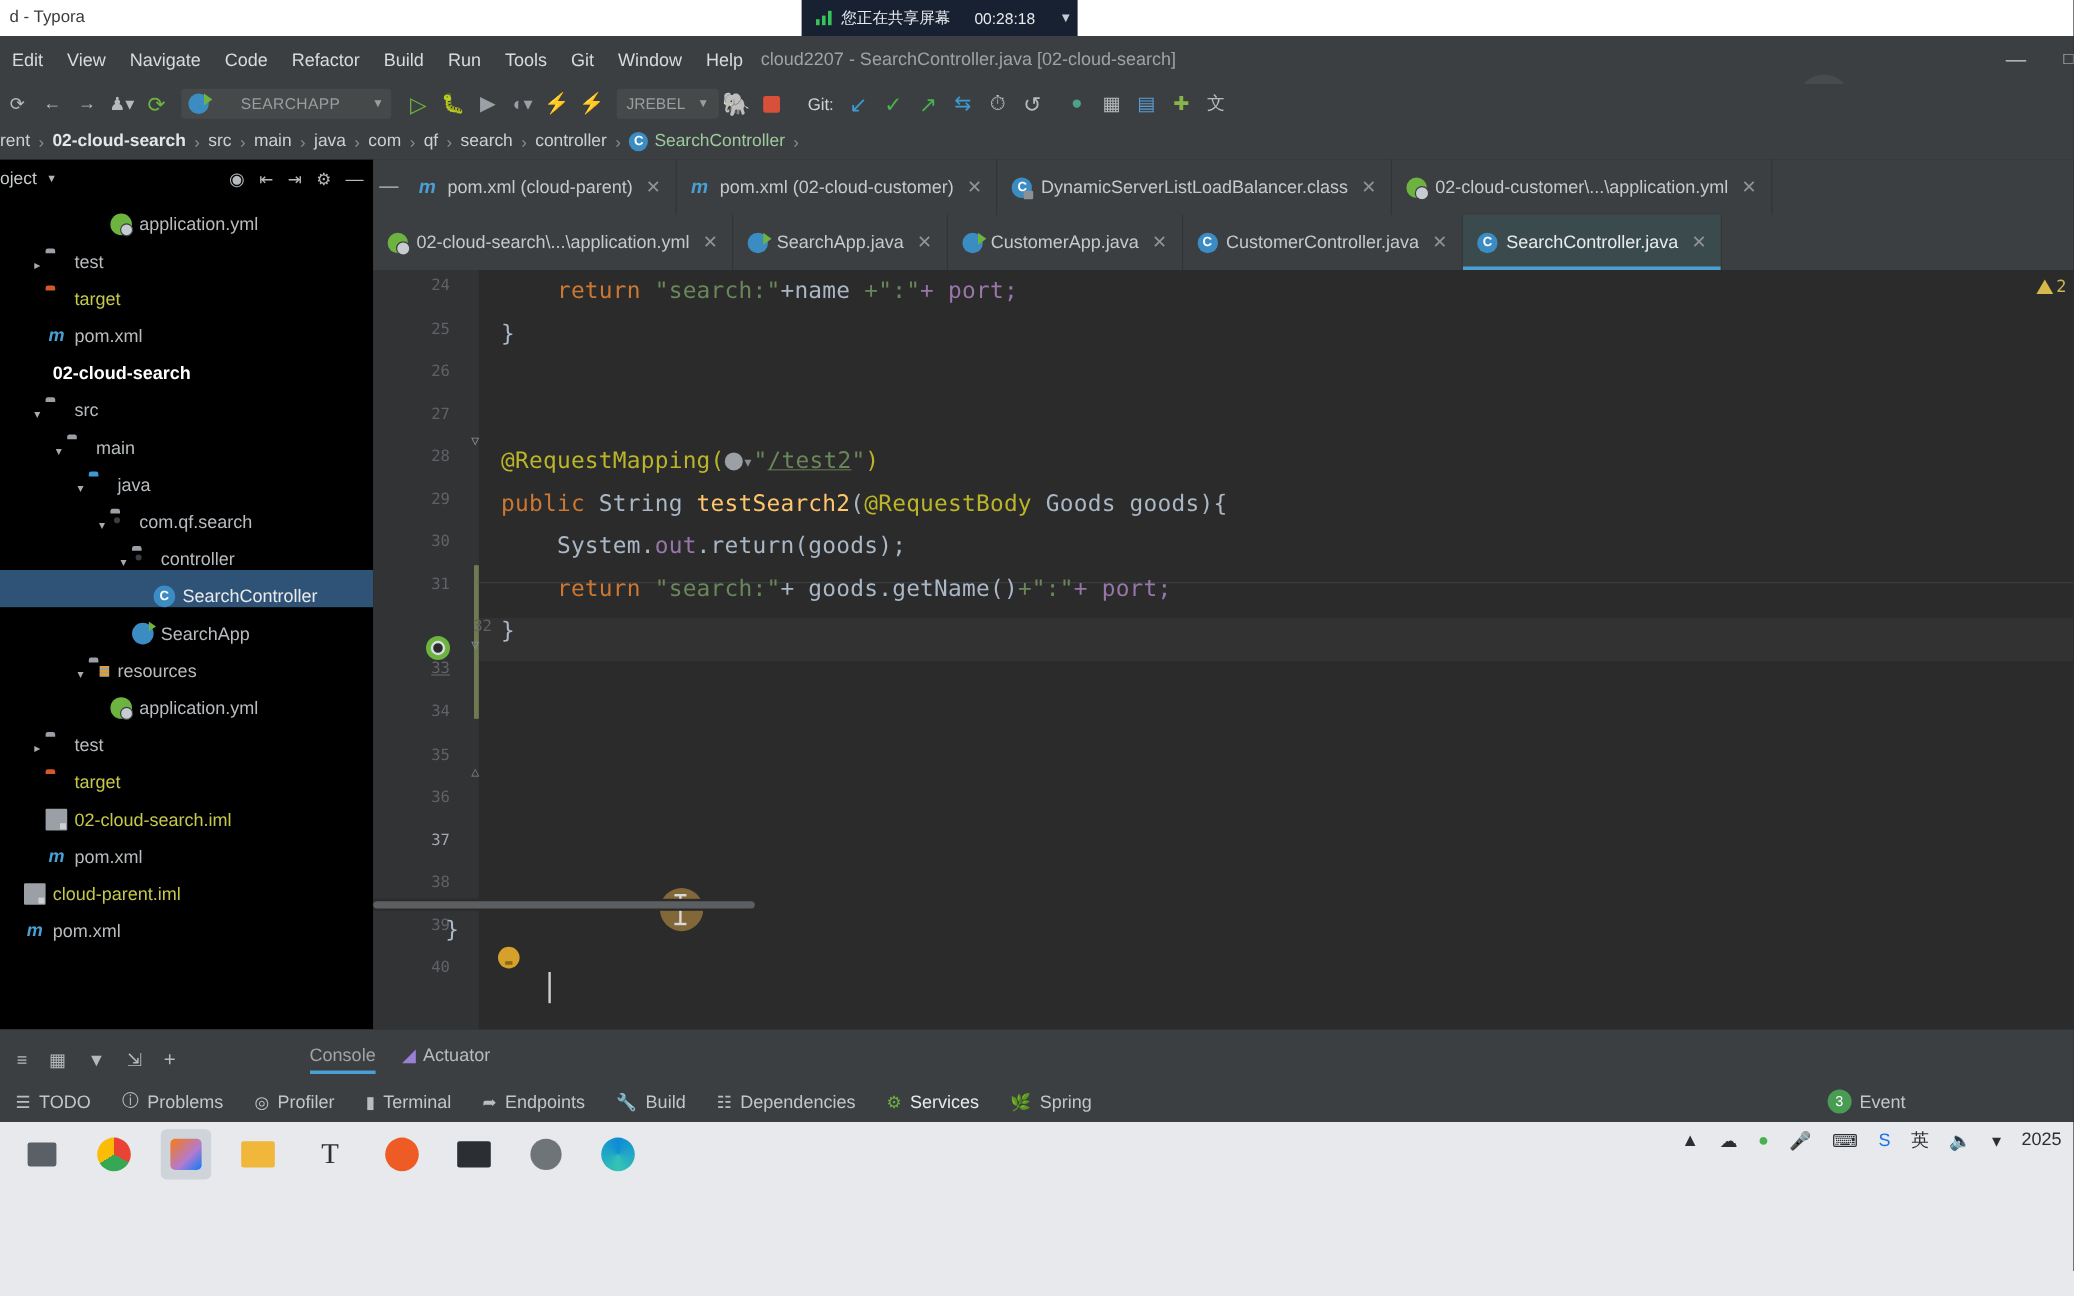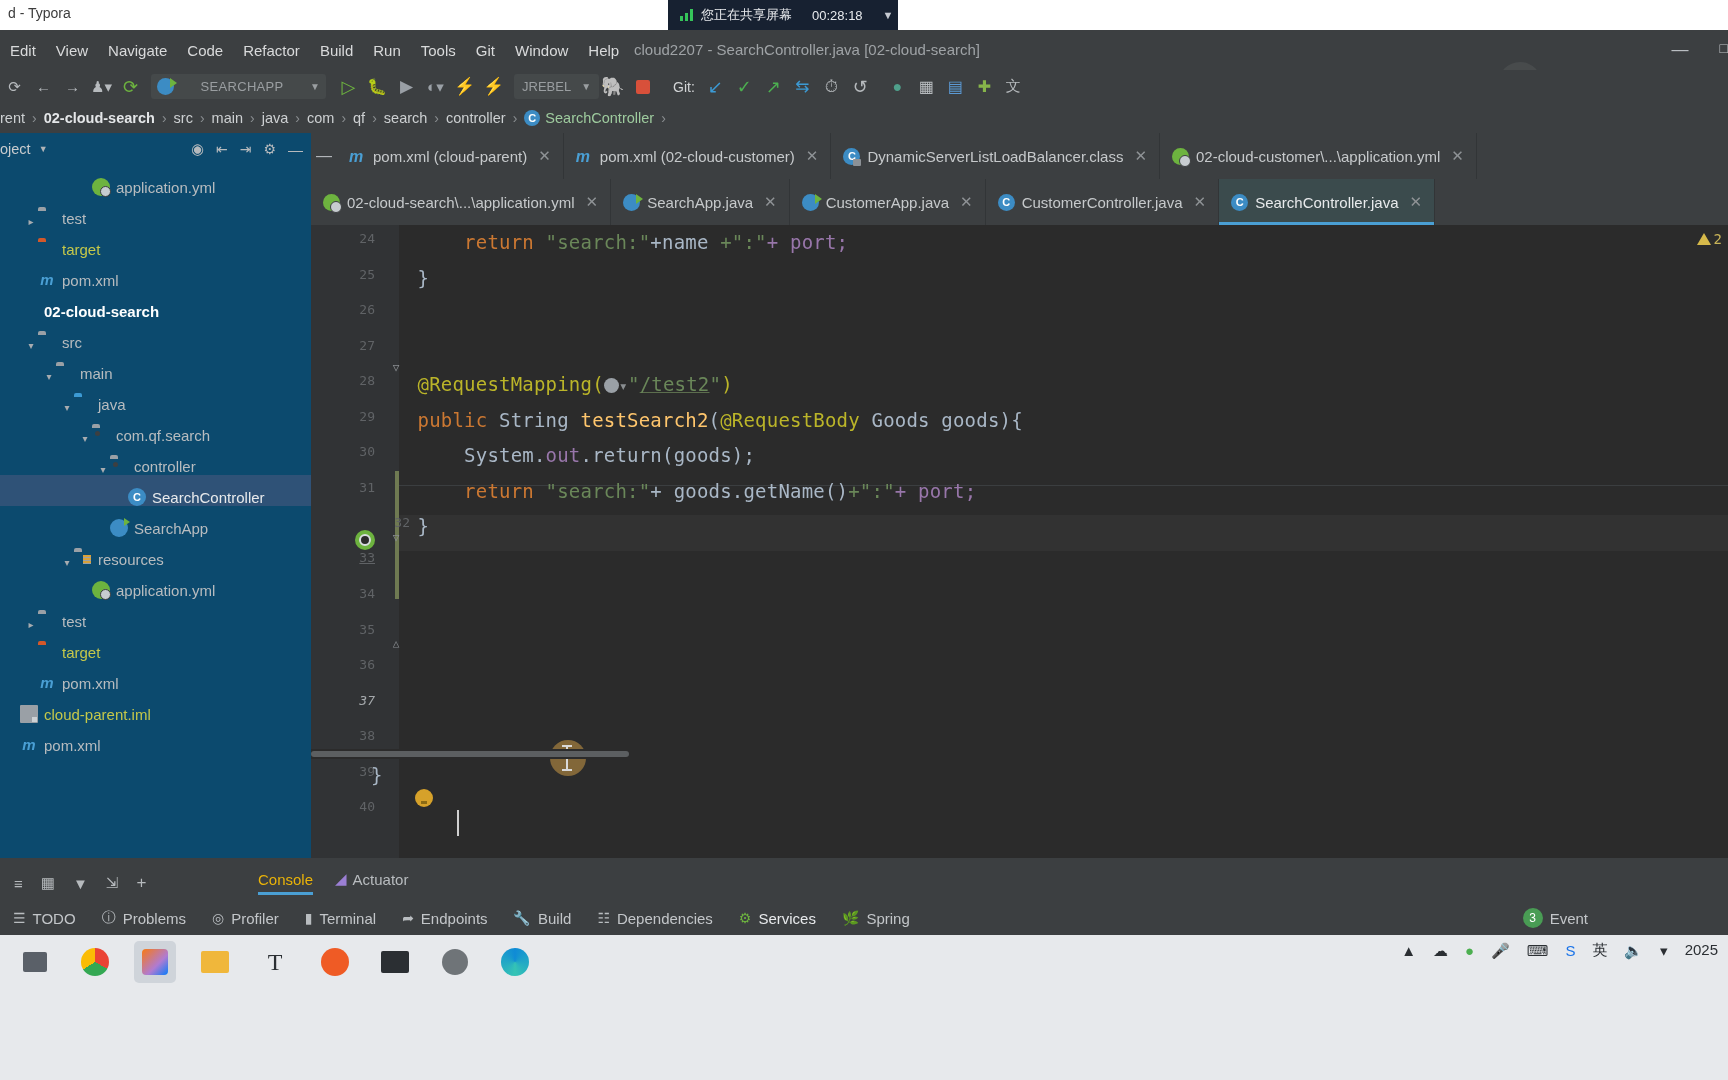--- a/index.html
+++ b/index.html
@@ -50,21 +50,21 @@
   
   .crumbs{position:absolute;left:0;top:73px;width:1728px;height:30px;background:#3c3f41;
     display:flex;align-items:center;gap:0;padding-left:0px;}
   .crumb{font-size:14.5px;color:#cdd0d2;white-space:nowrap;}
   .crumb.b{font-weight:bold;color:#e4e6e8;}
   .crumb-sep{font-size:14px;color:#8a8e91;margin:0 7px;}
   .crumb-ico{display:inline-block;width:16px;height:16px;border-radius:50%;background:#3c8cc4;
     color:#fff;font-size:11px;line-height:16px;text-align:center;margin-right:5px;vertical-align:-3px;font-weight:bold;}
 
   
-  .sidebar{position:absolute;left:0;top:103px;width:311px;height:725px;background:#0c4a6e;}
+  .sidebar{position:absolute;left:0;top:103px;width:311px;height:725px;background:#000000;}
   .sb-head{height:32px;display:flex;align-items:center;padding-left:0px;}
   .sb-title{font-size:14.5px;color:#c9ccce;margin-left:0px;}
   .sb-caret{font-size:9px;color:#b0b4b7;margin-left:8px;}
   .sb-actions{margin-left:auto;display:flex;align-items:center;gap:12px;padding-right:8px;color:#b6babd;}
   .tree{position:absolute;left:0;top:32px;width:311px;height:693px;overflow:hidden;}
   .row{height:31px;display:flex;align-items:flex-end;font-size:15px;white-space:nowrap;}
   .row.sel{background:#2f5277;}
   .twisty{width:14px;font-size:10px;color:#a8acb0;text-align:center;flex:0 0 14px;}
   .ico{width:18px;height:18px;flex:0 0 18px;margin-right:6px;display:inline-block;position:relative;}
   .folder{background:#9aa0a6;border-radius:2px 2px 2px 2px;height:14px;margin-top:2px;}
@@ -110,21 +110,21 @@
   .sico:after{content:"";position:absolute;right:-3px;top:0px;width:0;height:0;
     border-left:7px solid #6db33f;border-top:5px solid transparent;border-bottom:5px solid transparent;}
   .tabminus{width:26px;text-align:center;color:#b6babd;font-size:16px;}
 
   
   .code{position:absolute;left:0;top:92px;width:1417px;height:633px;background:#2b2b2b;overflow:hidden;
     font-family:"DejaVu Sans Mono", monospace;}
   .gutter{position:absolute;left:0;top:0;width:88px;height:633px;background:#313335;}
   .ln{position:absolute;width:64px;text-align:right;font-size:13px;color:#606366;
     font-family:"DejaVu Sans Mono", monospace;}
-  .ln.cur{color:#a4a8ab;font-style:italic;}
+  .ln.cur{color:#a4a8ab;}
   .cl{position:absolute;left:60px;font-size:19px;white-space:pre;letter-spacing:.2px;
     font-family:"DejaVu Sans Mono", monospace;}
   .k{color:#cc7832;} .s{color:#6a8759;} .f{color:#ffc66d;} .fld{color:#9876aa;}
   .t{color:#a9b7c6;} .ann{color:#bbb529;}
   .cur-line{position:absolute;left:88px;right:0;height:36px;background:#323232;}
   .changebar{position:absolute;left:84px;width:4px;background:#6f7a52;}
   .foldline{position:absolute;left:88px;right:0;height:1px;background:#3b3e40;}
   .bulb{position:absolute;width:18px;height:18px;border-radius:50%;background:#d6a12a;}
   .bulb:after{content:"";position:absolute;left:6px;top:12px;width:6px;height:3px;background:#8b6a14;}
   .caret{position:absolute;width:2px;height:26px;background:#d0d0d0;}
@@ -144,21 +144,21 @@
   
   .hsb{position:absolute;left:311px;top:822px;width:1417px;height:10px;background:#2b2b2b;}
   .hsb i{position:absolute;left:0;top:2px;width:318px;height:6px;background:#5c5f61;border-radius:3px;}
 
   
   .botwrap{position:absolute;left:0;top:828px;width:1728px;height:107px;background:#3c3f41;}
   .botleft{position:absolute;left:0;top:0;width:311px;height:50px;background:#3c3f41;
     display:flex;align-items:center;gap:18px;padding-left:14px;color:#b6babd;}
   .srvtabs{position:absolute;left:258px;top:12px;display:flex;align-items:flex-end;gap:22px;}
   .srvtab{font-size:15px;color:#b8bcbf;padding-bottom:7px;display:flex;align-items:center;gap:6px;}
-  .srvtab.on{color:#eab308;box-shadow:inset 0 -3px 0 #4a9fd4;}
+  .srvtab.on{color:#a3a3a3;box-shadow:inset 0 -3px 0 #4a9fd4;}
   .botbar{position:absolute;left:0;top:42px;width:1728px;height:36px;display:flex;align-items:center;gap:0;}
   .bb{display:flex;align-items:center;gap:7px;font-size:15px;color:#c3c6c9;padding:0 13px;white-space:nowrap;}
   .bb.on{color:#e8eaec;}
   .events{position:absolute;right:140px;top:50px;display:flex;align-items:center;gap:7px;color:#c3c6c9;font-size:15px;}
   .ev-badge{width:20px;height:20px;border-radius:50%;background:#499c54;color:#fff;font-size:12px;
     line-height:20px;text-align:center;}
   .statusline{position:absolute;left:0;top:78px;width:1728px;height:26px;color:#9a9ea1;font-size:14px;
     display:flex;align-items:center;}
   .sl-left{padding-left:14px;white-space:nowrap;overflow:hidden;}
   .sl-right{position:absolute;right:10px;display:flex;gap:16px;align-items:center;}
@@ -385,20 +385,26 @@
             <span style="width:24px;flex:0 0 24px"></span>
             <span class="twisty">▸</span>
             <span class="ico"><span class="folder"></span></span>
             <span class="lbl c-gray">test</span>
           </div>
           <div class="row">
             <span style="width:24px;flex:0 0 24px"></span>
             <span class="twisty"></span>
             <span class="ico"><span class="folder orange"></span></span>
             <span class="lbl c-yellow">target</span>
+          </div>
+          <div class="row">
+            <span style="width:24px;flex:0 0 24px"></span>
+            <span class="twisty"></span>
+            <span class="ico leaf-iml"></span>
+            <span class="lbl c-yellow">02-cloud-search.iml</span>
           </div>
           <div class="row">
             <span style="width:24px;flex:0 0 24px"></span>
             <span class="twisty"></span>
             <span class="ico leaf-m">m</span>
             <span class="lbl c-gray">pom.xml</span>
           </div>
           <div class="row">
             <span style="width:6px;flex:0 0 6px"></span>
             <span class="twisty"></span>

